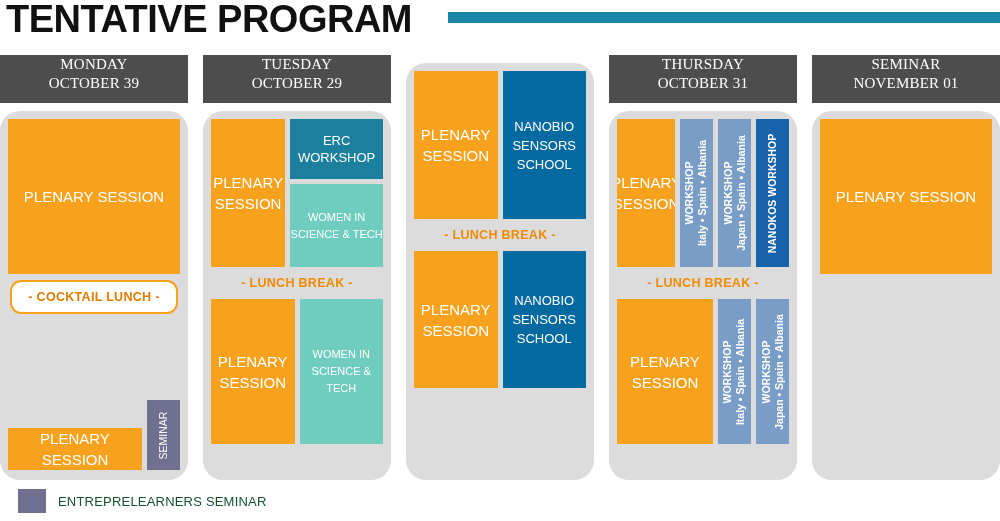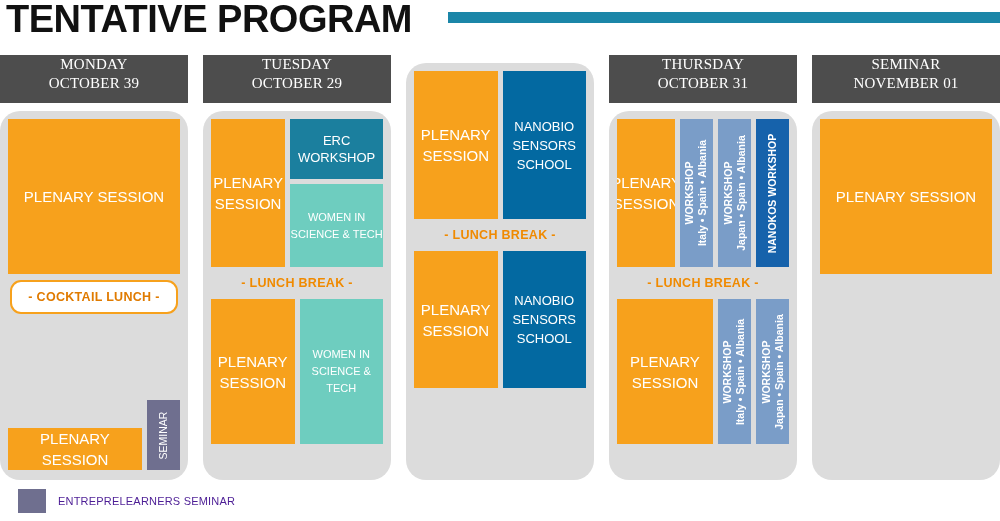--- a/index.html
+++ b/index.html
@@ -93,21 +93,21 @@
     height:30px; letter-spacing:0.3px;
   }
   .spacer{ flex:1 1 auto; }
 
   
   #legend{
     position:absolute; left:18px; top:489px;
     display:flex; align-items:center; gap:12px;
   }
   #legend-swatch{ width:28px; height:24px; background:#6f6f8f; }
-  #legend-label{ font-size:11px; color:#4c1d95; letter-spacing:0.2px; }
+  #legend-label{ font-size:13px; color:#14532d; letter-spacing:0.2px; }
 </style>
 </head>
 <body>
 
 <div id="title-bar">
   <div id="page-title">TENTATIVE PROGRAM</div>
   <div id="title-rule"></div>
 </div>
 
 <div id="week">

